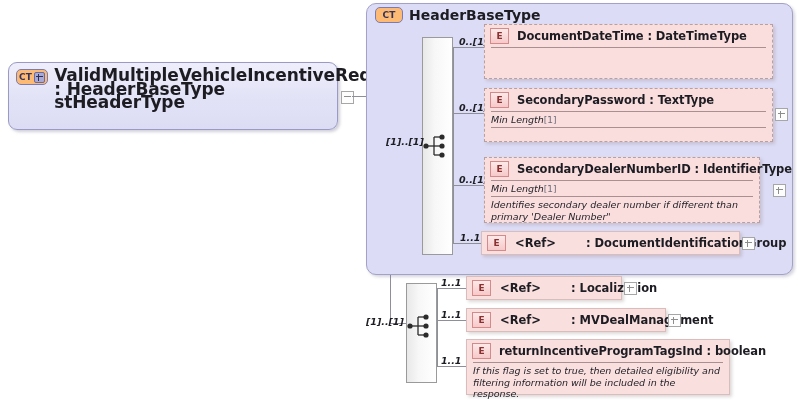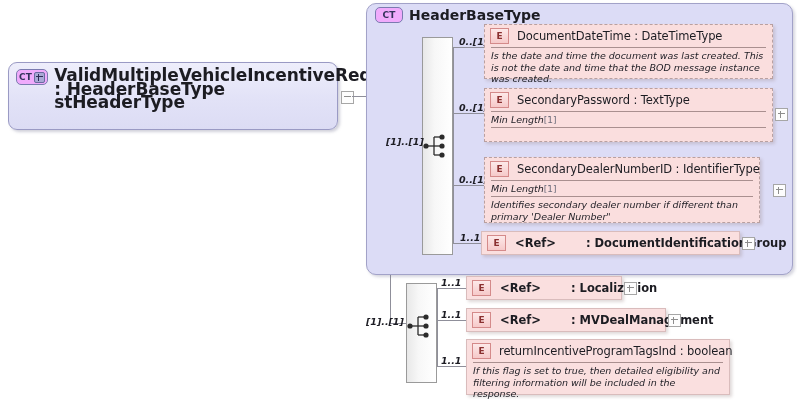--- a/index.html
+++ b/index.html
@@ -44,21 +44,21 @@
     margin: 0 7px;
     padding: 4px 1px 6px 1px;
     font-size: 9.5px; font-style: italic; color: #1d1d24;
     line-height: 12px;
   }
 
   
   .badge-ct {
     display: inline-flex; align-items: center; justify-content: center;
     border: 1px solid #7b7bb0; border-radius: 5px;
-    background: #f0abfc;
+    background: #fdba74;
     height: 14px; min-width: 22px;
     font-size: 9px; font-weight: bold; color: #33335c;
     letter-spacing: .2px; flex: none;
     padding: 0 2px;
   }
   .badge-ct .plus {
     display: inline-block; width: 9px; height: 9px; margin-left: 2px;
     background: #a9a9d6; border: 1px solid #6a6aa0; border-radius: 2px;
     position: relative;
   }
@@ -106,21 +106,21 @@
   }
   .badge-e {
     display: inline-flex; align-items: center; justify-content: center;
     width: 17px; height: 14px; flex: none;
     border: 1px solid #d48a8a;
     background: linear-gradient(to bottom,#fde9e9,#f6c9c9);
     font-size: 9px; font-weight: bold; color: #8a3030;
   }
   .el-title {
     padding-left: 8px;
-    font-size: 11.5px; font-weight: normal; color: #1c1c22;
+    font-size: 11.5px; font-weight: bold; color: #1c1c22;
     white-space: nowrap; letter-spacing: -0.1px;
   }
   .el-sep { border-top: 1px solid #a98f8f; margin: 0 6px; }
   .el-facet {
     padding: 2px 6px 2px 6px;
     font-size: 9.5px; color: #1d1d24; font-style: italic;
     display: flex; align-items: center; gap: 0;
   }
   .el-facet .fv { font-style: normal; color: #6b6b7a; font-size: 9px; }
   .el-doc {
@@ -221,21 +221,20 @@
   <div class="line vline" style="left:453px; top:47px; height:196px;"></div>
 
   <div class="line hline" style="left:453px; top:47px; width:31px;"></div>
   <div class="card" style="left:459px; top:36px;">0..[1]</div>
   <div class="abs el dashed" style="left:484px; top:24px; width:289px; height:55px;">
     <div class="el-head">
       <span class="badge-e">E</span>
       <span class="el-title">DocumentDateTime : DateTimeType</span>
     </div>
     <div class="el-sep"></div>
-    <div class="el-doc">Is the date and time the document was last created. This is not the date and time that the BOD message instance was created.</div>
   </div>
 
   <div class="line hline" style="left:453px; top:113px; width:31px;"></div>
   <div class="card" style="left:459px; top:102px;">0..[1]</div>
   <div class="abs el dashed" style="left:484px; top:88px; width:289px; height:54px;">
     <div class="el-head">
       <span class="badge-e">E</span>
       <span class="el-title">SecondaryPassword : TextType</span>
     </div>
     <div class="el-sep"></div>

